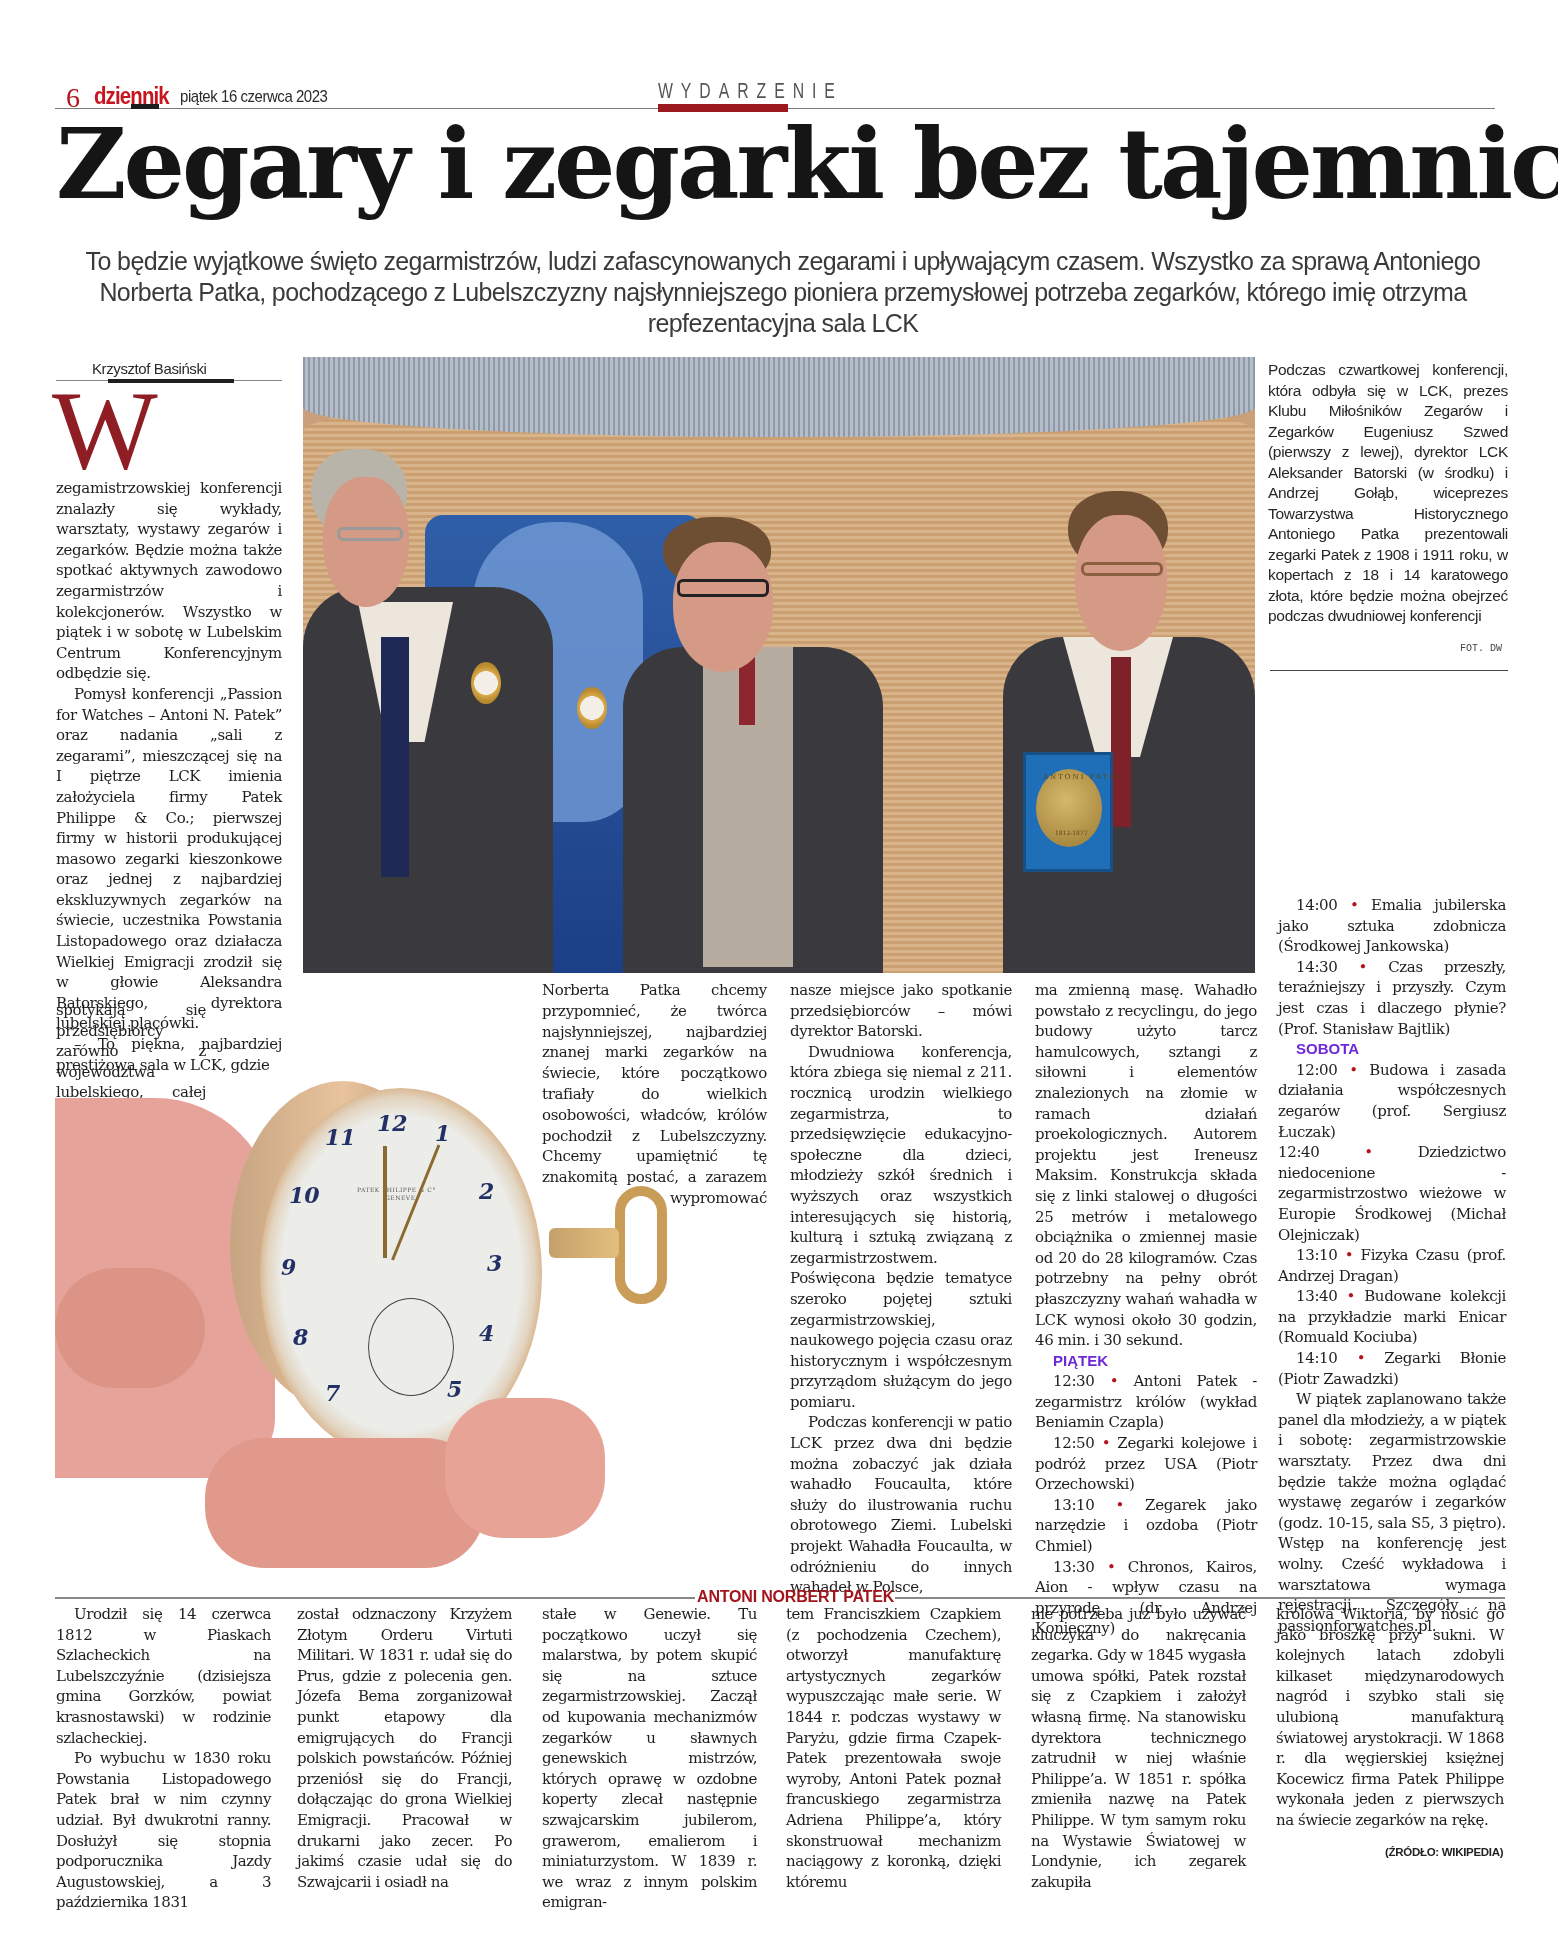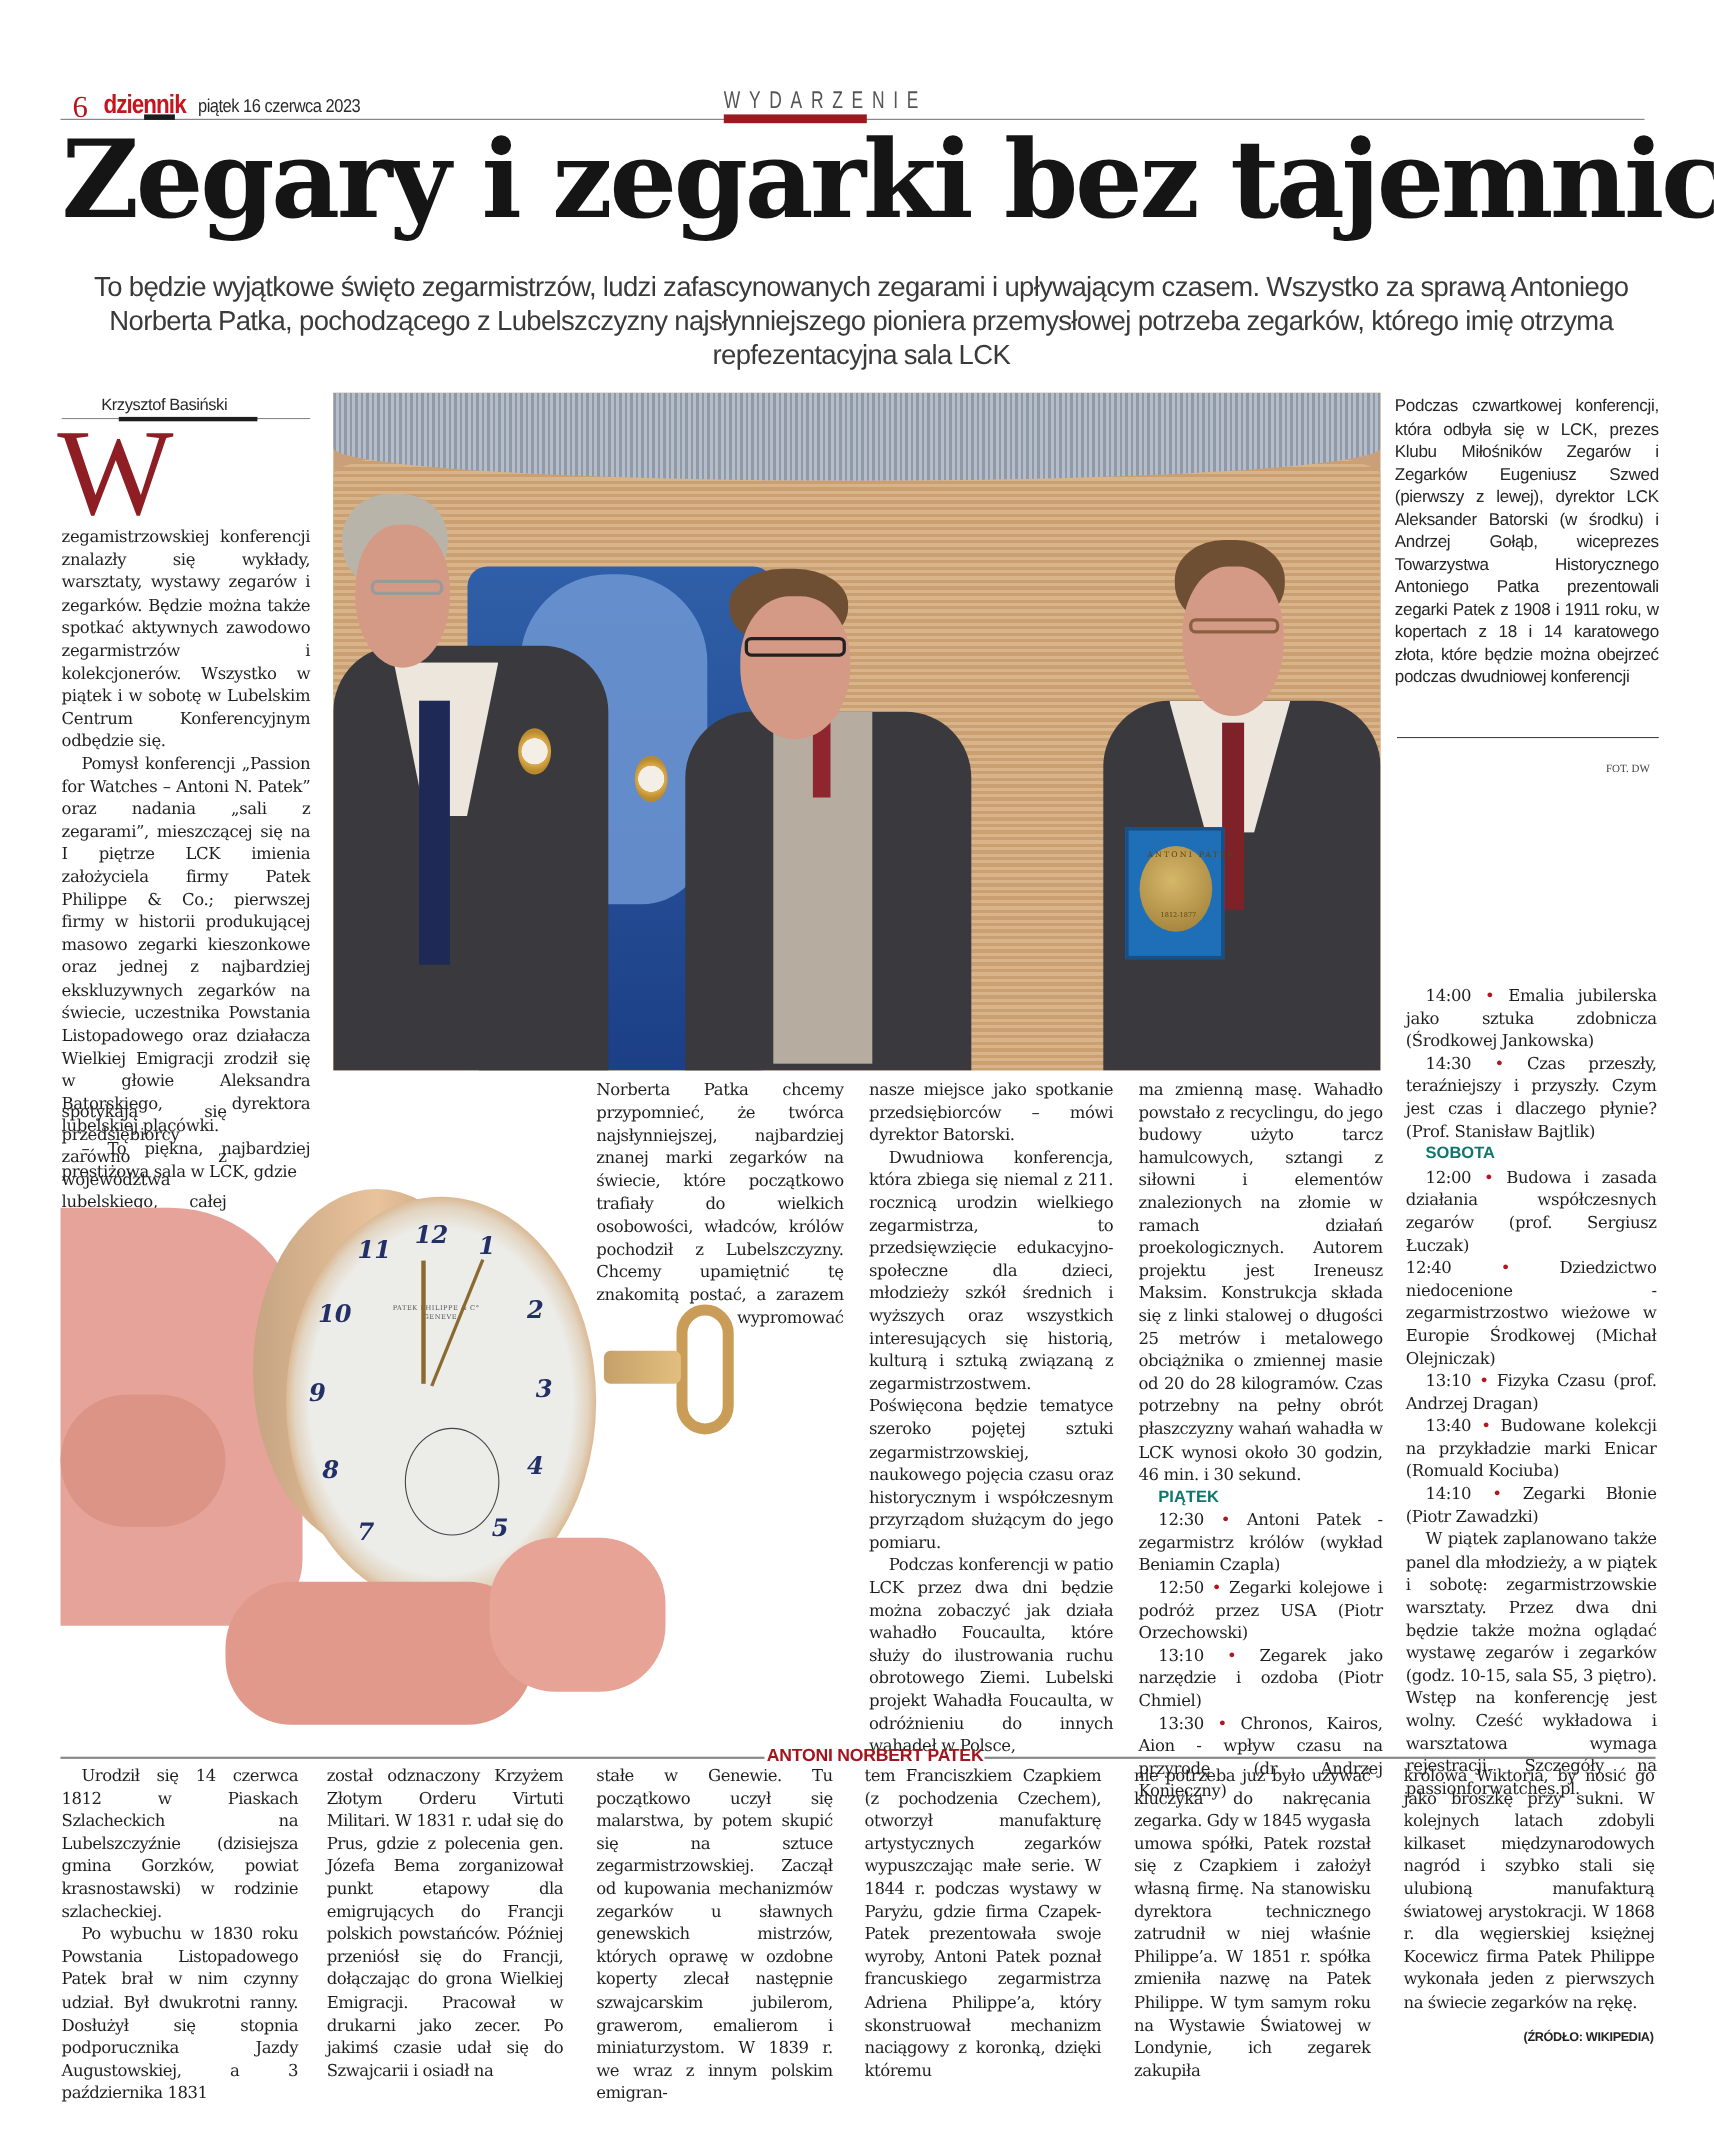--- a/index.html
+++ b/index.html
@@ -47,36 +47,36 @@
   .glasses { position: absolute; height: 14px; border: 3px solid #222; border-radius: 6px; }
   .tie { position: absolute; width: 16px; }
   .watch-gold { position: absolute; border-radius: 50%; background: radial-gradient(circle, #f4efe6 45%, #d9a94a 47%, #b98a2e 70%); }
   .medal-box { position: absolute; background: #1f6fb8; border: 3px solid #174f87; }
   .medal { position: absolute; border-radius: 50%; background: radial-gradient(circle at 45% 40%, #d6b86a, #9a7a33); }
   .medal-text { position: absolute; font-family: "DejaVu Serif", serif; font-size: 10px; color: #5b4417; letter-spacing: 2px; }
 
   
   .caption { position: absolute; left: 1268px; top: 360px; width: 240px; font-family: "Liberation Sans", sans-serif; font-size: 15.5px; line-height: 20.5px; color: #262626; text-align: justify; letter-spacing: -0.3px; }
   .caption-line { position: absolute; left: 1270px; top: 670px; width: 238px; height: 1px; background: #444; }
-  .credit { position: absolute; left: 1460px; top: 694px; font-family: Liberation Serif, serif; font-size: 10px; color: #444; }
+  .credit { position: absolute; left: 1460px; top: 643px; font-family: Liberation Mono, monospace; font-size: 10px; color: #444; }
 
   
   .photo-watch { position: absolute; left: 55px; top: 1068px; width: 720px; height: 500px; overflow: visible; }
   .pw-hand { position: absolute; background: #e6a39a; border-radius: 60px; }
   .pw-case { position: absolute; left: 175px; top: 13px; width: 225px; height: 330px; border-radius: 50%; background: linear-gradient(90deg, #c7a482, #e8c39c 50%, #b78e69); }
   .pw-watch { position: absolute; left: 205px; top: 20px; width: 282px; height: 372px; border-radius: 50%; background: radial-gradient(ellipse at 50% 50%, #ecece8 60%, #e2d4c0 67%, #d8b085 72%, #c18f5c 80%); }
   .pw-dial-num { position: absolute; font-family: "DejaVu Serif", serif; font-weight: 700; font-style: italic; color: #223065; font-size: 22px; }
   .pw-sub { position: absolute; left: 313px; top: 230px; width: 86px; height: 98px; border-radius: 50%; border: 1px solid #444; }
   .pw-hand-line { position: absolute; background: #8a6a30; transform-origin: bottom center; }
   .pw-bow { position: absolute; left: 560px; top: 118px; width: 52px; height: 118px; border: 10px solid #c99c58; border-radius: 26px; }
   .pw-crown { position: absolute; left: 494px; top: 160px; width: 70px; height: 30px; background: linear-gradient(90deg,#c6a06a,#e2bf7e); border-radius: 6px; }
   .pw-label { position: absolute; font-family: "DejaVu Serif", serif; font-size: 6px; color: #555; letter-spacing: 0.5px; }
 
   
-  .sched-head { font-family: "Liberation Sans", sans-serif; font-weight: 700; color: #0f766e; font-size: 15px; text-indent: 18px; letter-spacing: 0; }
+  .sched-head { font-family: "Liberation Sans", sans-serif; font-weight: 700; color: #6d28d9; font-size: 15px; text-indent: 18px; letter-spacing: 0; }
   .dot { color: #b4141e; }
 
   
   .bio-line-l { position: absolute; left: 55px; top: 1597px; width: 640px; height: 2px; background: #888; }
   .bio-line-r { position: absolute; left: 895px; top: 1597px; width: 610px; height: 2px; background: #888; }
   .bio-title { position: absolute; left: 696px; top: 1588px; width: 198px; text-align: right; font-family: Liberation Sans, sans-serif; font-weight: 700; font-size: 16px; color: #a3151c; letter-spacing: -0.2px; }
   .bio-col { position: absolute; top: 1604px; width: 215px; font-family: "DejaVu Serif", serif; font-size: 15px; line-height: 20.6px; color: #1e1e1e; text-align: justify; letter-spacing: -0.45px; }
   .bio-col p { text-indent: 18px; }
   .bio-col p.noindent { text-indent: 0; }
   .source { position: absolute; left: 1385px; top: 1846px; font-family: "Liberation Sans", sans-serif; font-weight: 700; font-size: 11.5px; color: #222; letter-spacing: -0.3px; }

